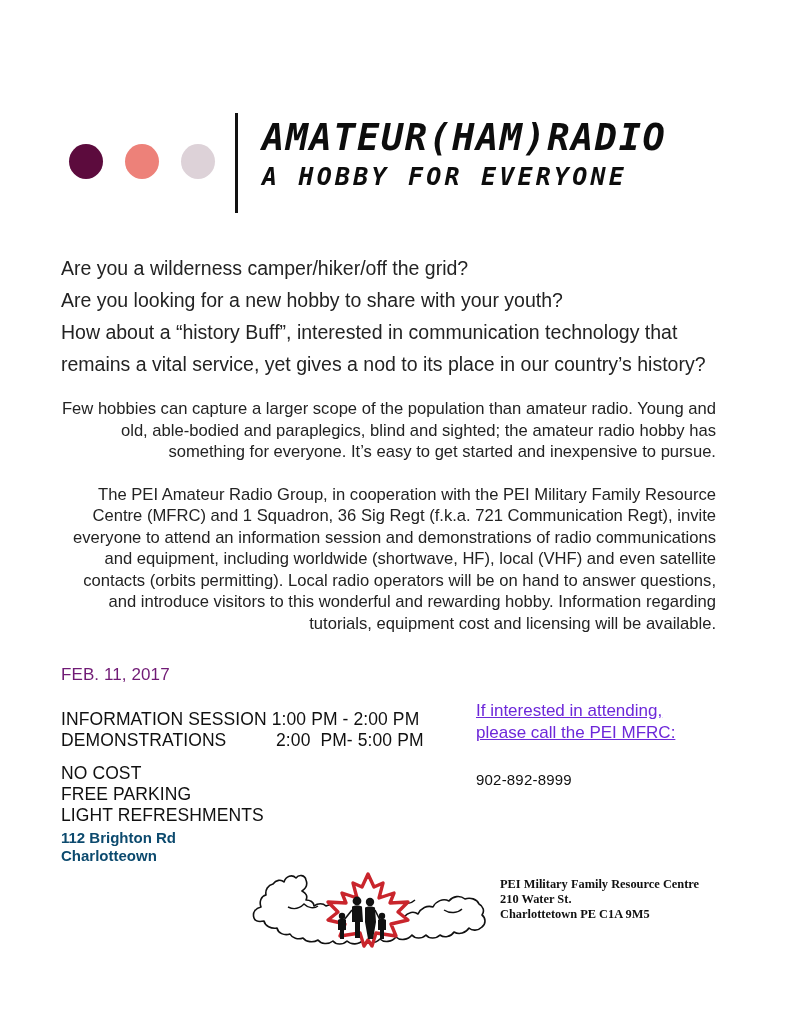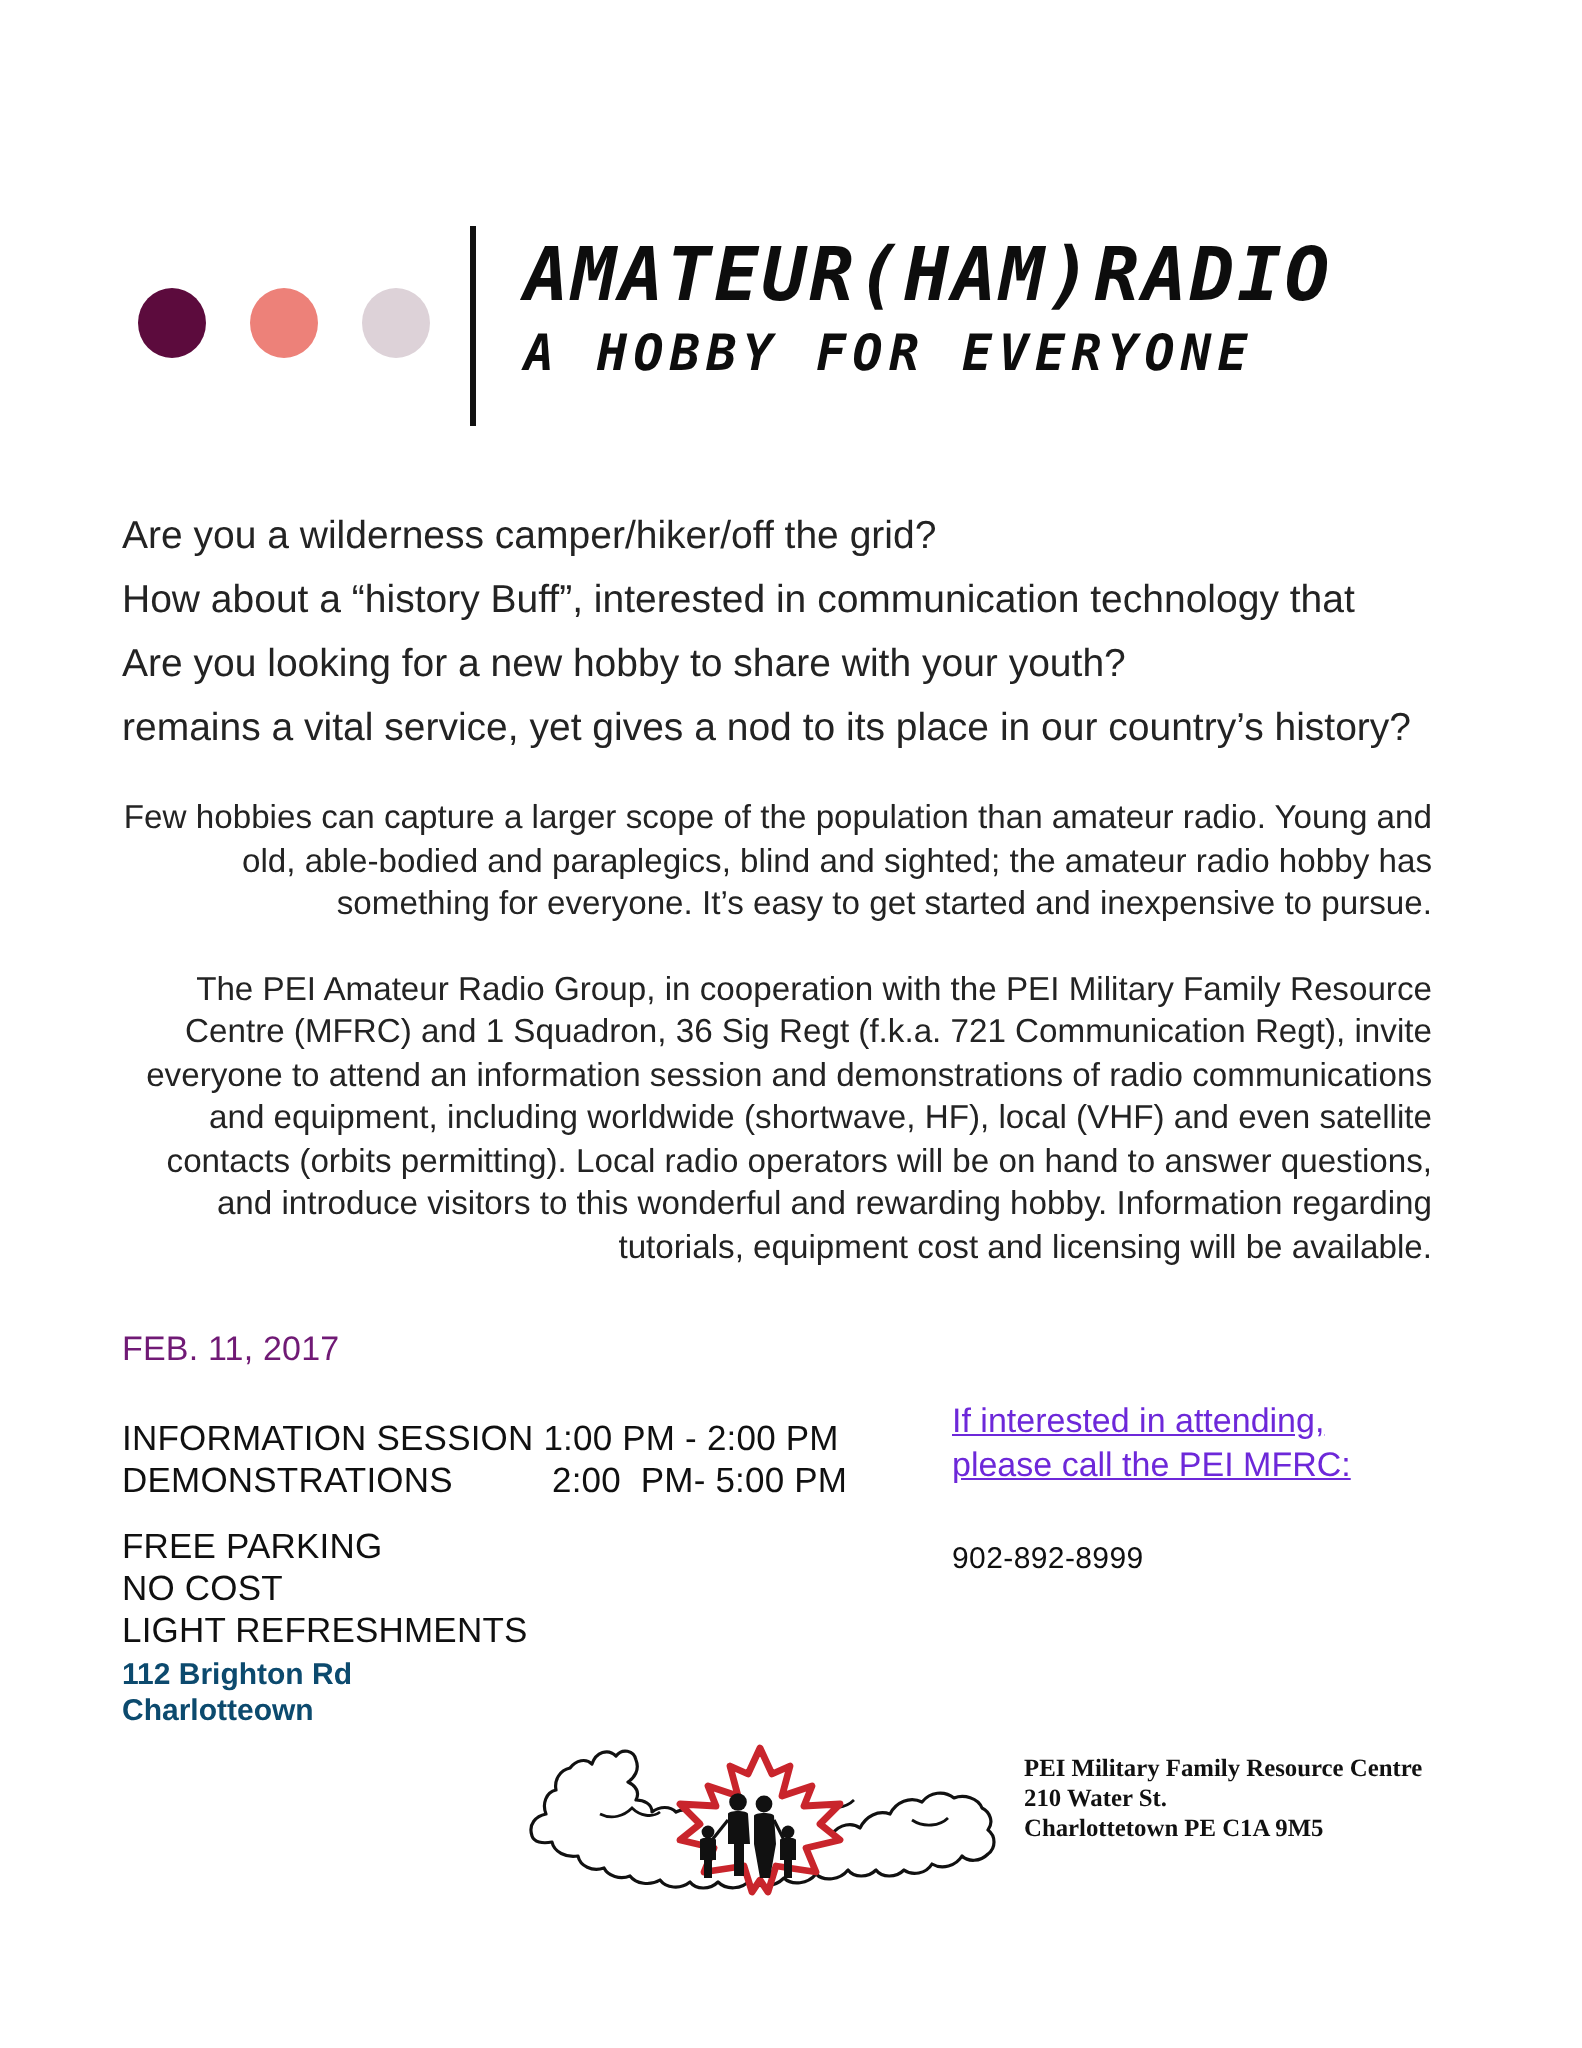--- a/index.html
+++ b/index.html
@@ -172,21 +172,21 @@
     font-size: 15px;
     line-height: 22px;
     color: #101010;
     margin-top: 25px;
     letter-spacing: 0.2px;
   }
 
   
   .footer {
     position: absolute;
-    left: 260px;
+    left: 248px;
     top: 860px;
     width: 500px;
     height: 110px;
   }
   .logo-mark {
     position: absolute;
     left: 0;
     top: 0;
     width: 240px;
     height: 95px;
@@ -221,39 +221,39 @@
     <div class="divider-rule"></div>
 
     <div class="brandblock">
       <div class="brand-title">AMATEUR(HAM)RADIO</div>
       <div class="brand-sub">A HOBBY FOR EVERYONE</div>
     </div>
   </div>
 
   <div class="intro">
     <div class="intro-line">Are you a wilderness camper/hiker/off the grid?</div>
+    <div class="intro-line">Are you looking for a new hobby to share with your youth?</div>
     <div class="intro-line">How about a “history Buff”, interested in communication technology that</div>
-    <div class="intro-line">Are you looking for a new hobby to share with your youth?</div>
     <div class="intro-line">remains a vital service, yet gives a nod to its place in our country’s history?</div>
   </div>
 
   <div class="body-copy">
     <p class="para">Few hobbies can capture a larger scope of the population than amateur radio. Young and old, able-bodied and paraplegics, blind and sighted; the amateur radio hobby has something for everyone. It’s easy to get started and inexpensive to pursue.</p>
     <p class="para">The PEI Amateur Radio Group, in cooperation with the PEI Military Family Resource Centre (MFRC) and 1 Squadron, 36 Sig Regt (f.k.a. 721 Communication Regt), invite everyone to attend an information session and demonstrations of radio communications and equipment, including worldwide (shortwave, HF), local (VHF) and even satellite contacts (orbits permitting). Local radio operators will be on hand to answer questions, and introduce visitors to this wonderful and rewarding hobby. Information regarding tutorials, equipment cost and licensing will be available.</p>
   </div>
 
   <div class="details">
     <div class="date-line">FEB. 11, 2017</div>
     <div class="schedule">INFORMATION SESSION 1:00 PM - 2:00 PM
 DEMONSTRATIONS          2:00  PM- 5:00 PM</div>
   </div>
 
   <div class="costs">
+    <div class="cost-line">NO COST</div>
     <div class="cost-line">FREE PARKING</div>
-    <div class="cost-line">NO COST</div>
     <div class="cost-line">LIGHT REFRESHMENTS</div>
     <div class="addr-line first">112 Brighton Rd</div>
     <div class="addr-line">Charlotteown</div>
   </div>
 
   <div class="contact">
     <div class="contact-line">If interested in attending,</div>
     <div class="contact-line">please call the PEI MFRC:</div>
     <div class="contact-phone">902-892-8999</div>
   </div>

